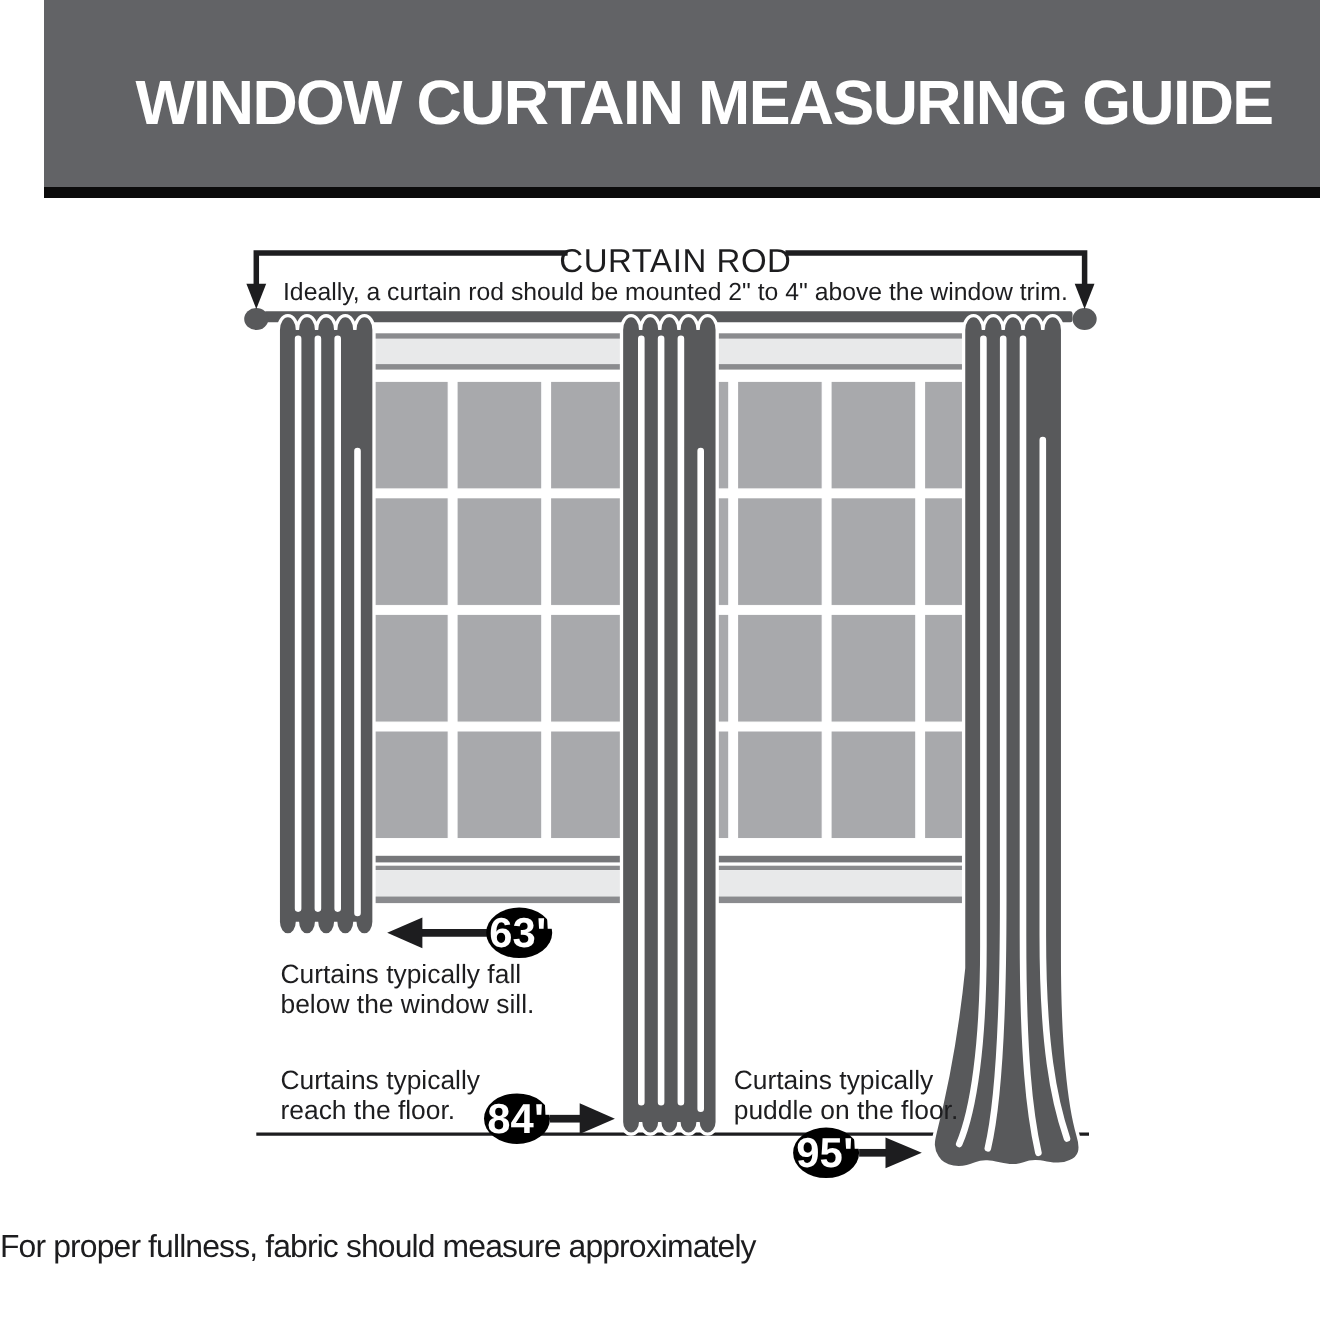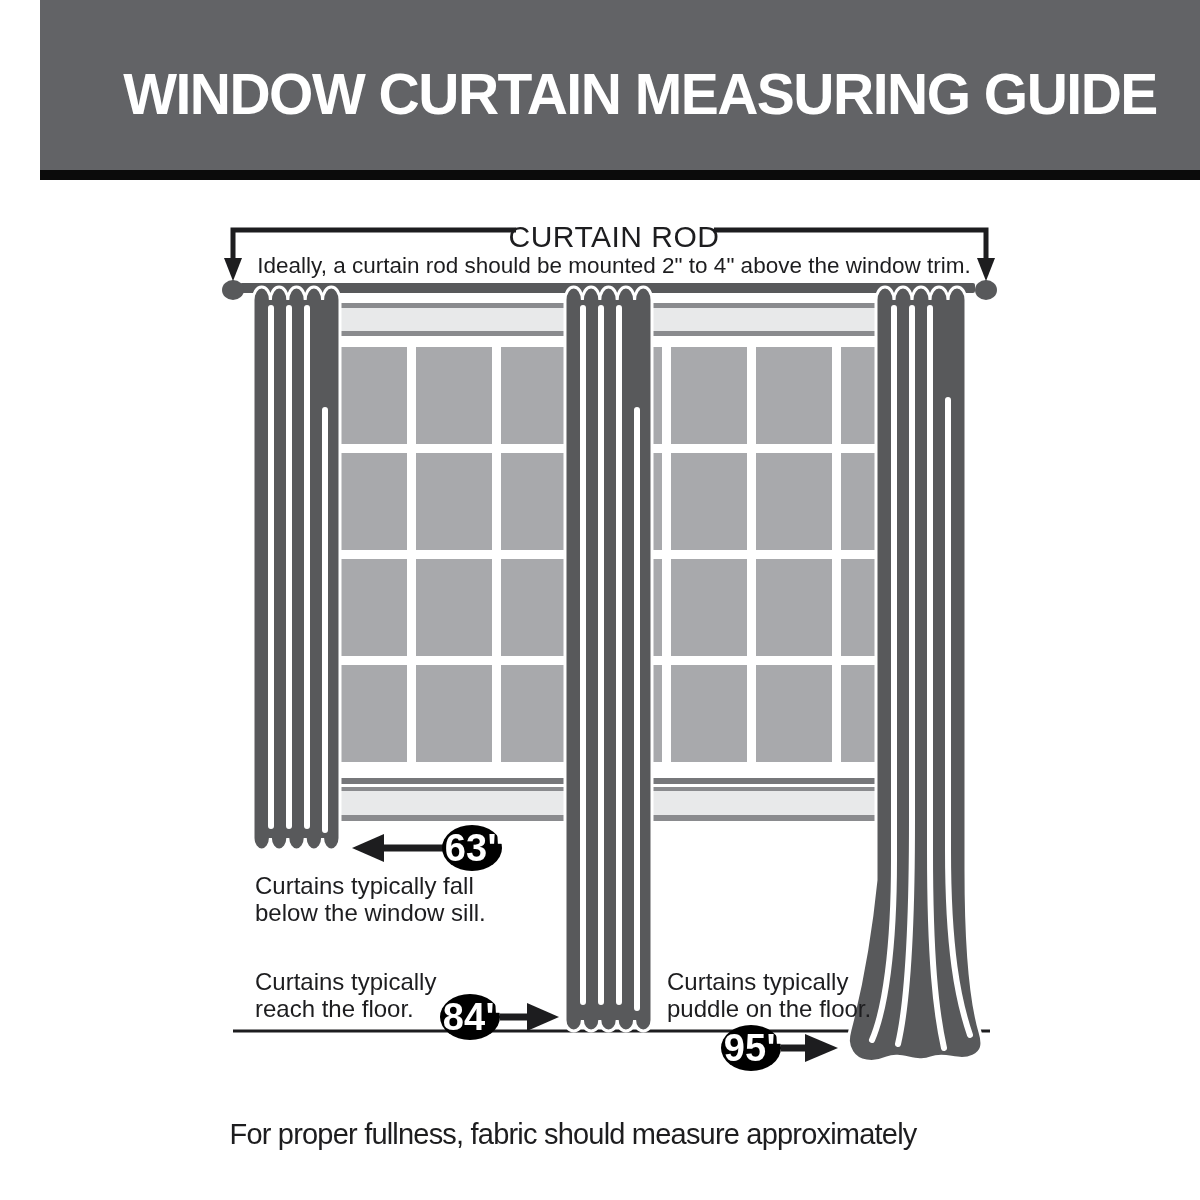--- a/index.html
+++ b/index.html
@@ -29,21 +29,21 @@
   .arrow-shaft{stroke:var(--ink);stroke-width:7;}
   .floor{stroke:var(--ink);stroke-width:3;}
   .badge{fill:var(--badge_bg);}
   .badge-text{fill:var(--badge_text);font-size:38px;font-weight:bold;text-anchor:middle;}
   .rod-label{font-size:30px;text-anchor:middle;letter-spacing:.5px;}
   .rod-caption{font-size:22.5px;text-anchor:middle;}
   .note{font-size:24px;}
 
   
   .footer-note{position:absolute;left:0;top:1118px;width:1146px;
-    text-align:center;font-size:29px;letter-spacing:-.8px;line-height:33px;}
+    font-size:29px;letter-spacing:-.8px;line-height:33px;}
 </style>
 </head>
 <body>
 
 <div id="stage">
 
   <div class="header-band">
     <h1>WINDOW CURTAIN MEASURING GUIDE</h1>
   </div>
 

